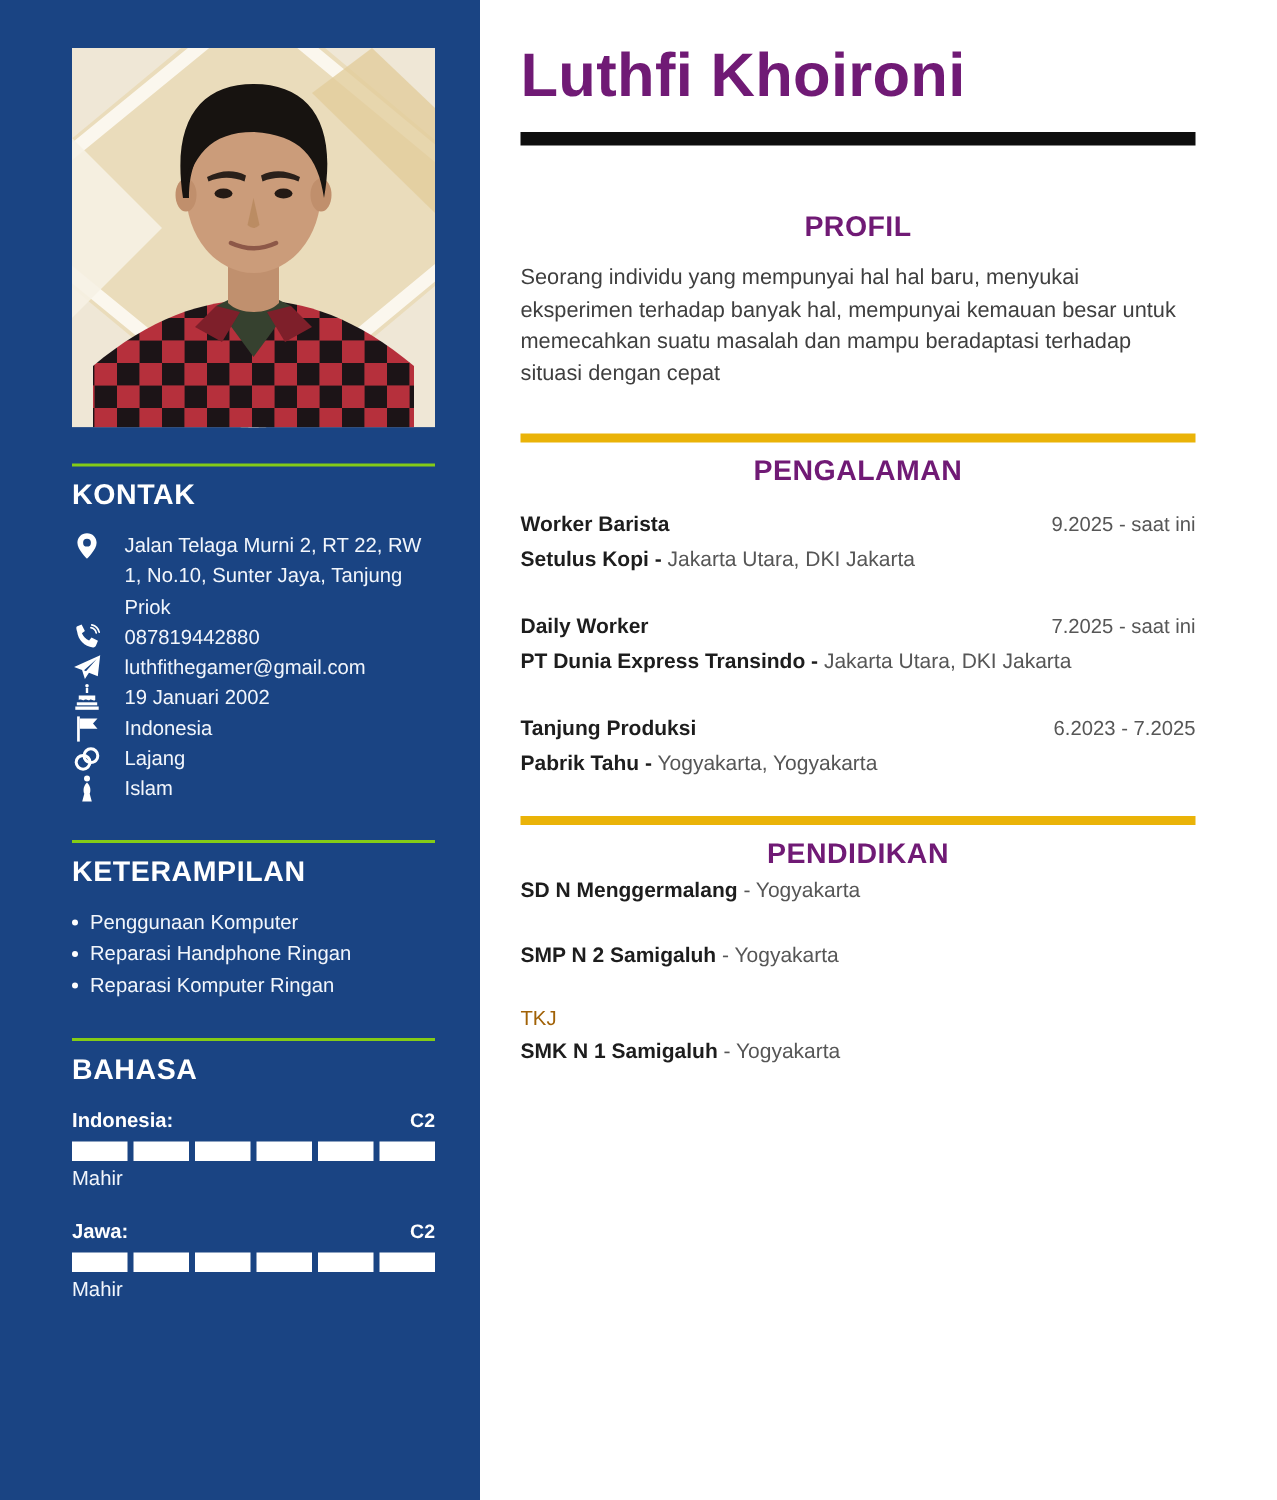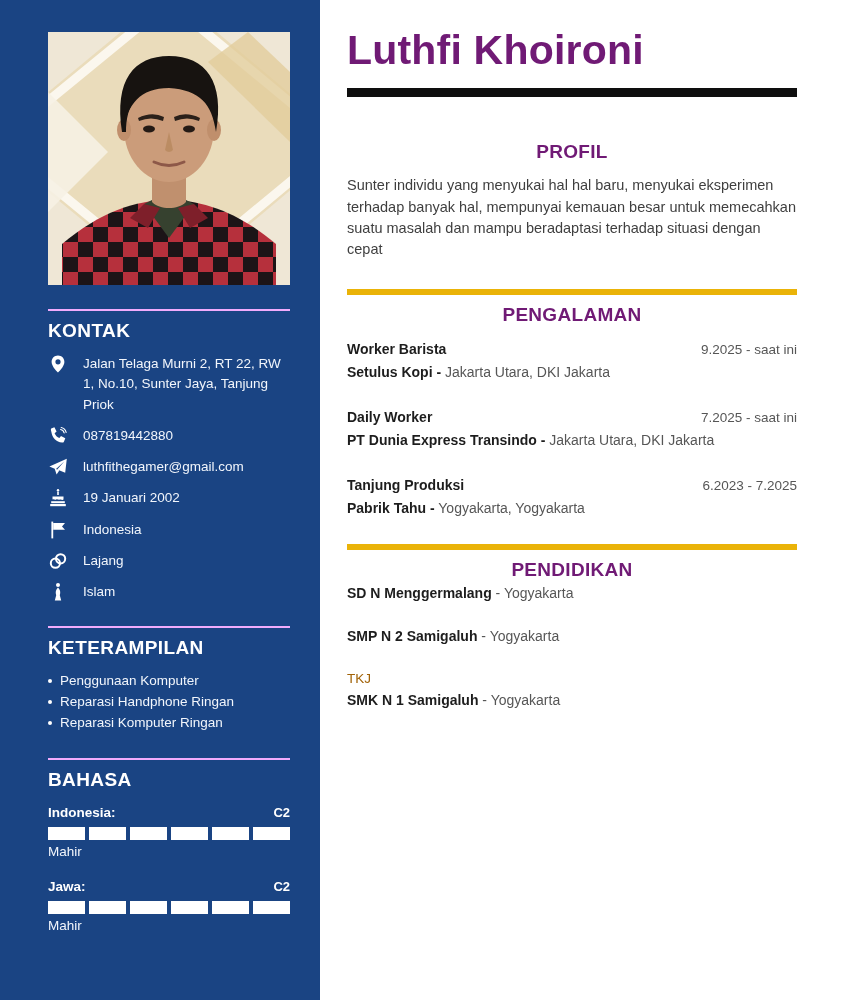--- a/index.html
+++ b/index.html
@@ -15,24 +15,24 @@
   
   .sidebar {
     width: 320px; min-width: 320px; height: 1000px;
     background: #1a4483;
     color: #ffffff;
     padding: 32px 30px 0 48px;
   }
   .photo-frame { width: 242px; height: 253px; overflow: hidden; }
   .photo-frame svg { display: block; }
 
-  .side-section { margin-top: 24px; border-top: 2px solid #f0abfc; padding-top: 9px; }
+  .side-section { margin-top: 24px; border-top: 2px solid #84cc16; padding-top: 9px; }
   .side-title { font-size: 19px; font-weight: bold; letter-spacing: 0.4px; color: #ffffff; }
 
-  .contact-list { margin-top: 12px; display: flex; flex-direction: column; gap: 11px; }
+  .contact-list { margin-top: 12px; display: flex; flex-direction: column; }
   .contact-row { display: flex; align-items: flex-start; gap: 15px; }
   .contact-row .icon { width: 20px; height: 20px; flex: none; margin-top: 0px; }
   .contact-text { font-size: 13.5px; line-height: 1.5; color: #f2f6fc; }
 
   .skill-list { margin-top: 12px; list-style: none; }
   .skill-list li {
     font-size: 13.5px; line-height: 1.55; color: #f2f6fc;
     padding-left: 12px; position: relative;
   }
   .skill-list li::before {
@@ -238,21 +238,21 @@
 
 </aside>
 
 <main class="main">
 
   <h1 class="name">Luthfi Khoironi</h1>
   <div class="name-bar"></div>
 
   <section class="profil-section">
     <div class="m-title">PROFIL</div>
-    <p class="profil-text">Sunter individu yang menyukai hal hal baru, menyukai eksperimen terhadap banyak hal, mempunyai kemauan besar untuk memecahkan suatu masalah dan mampu beradaptasi terhadap situasi dengan cepat</p>
+    <p class="profil-text">Seorang individu yang mempunyai hal hal baru, menyukai eksperimen terhadap banyak hal, mempunyai kemauan besar untuk memecahkan suatu masalah dan mampu beradaptasi terhadap situasi dengan cepat</p>
   </section>
 
   <section class="m-section">
     <div class="m-title">PENGALAMAN</div>
 
     <div class="xp-entry">
       <div class="xp-head">
         <span class="xp-role">Worker Barista</span>
         <span class="xp-date">9.2025 - saat ini</span>
       </div>

